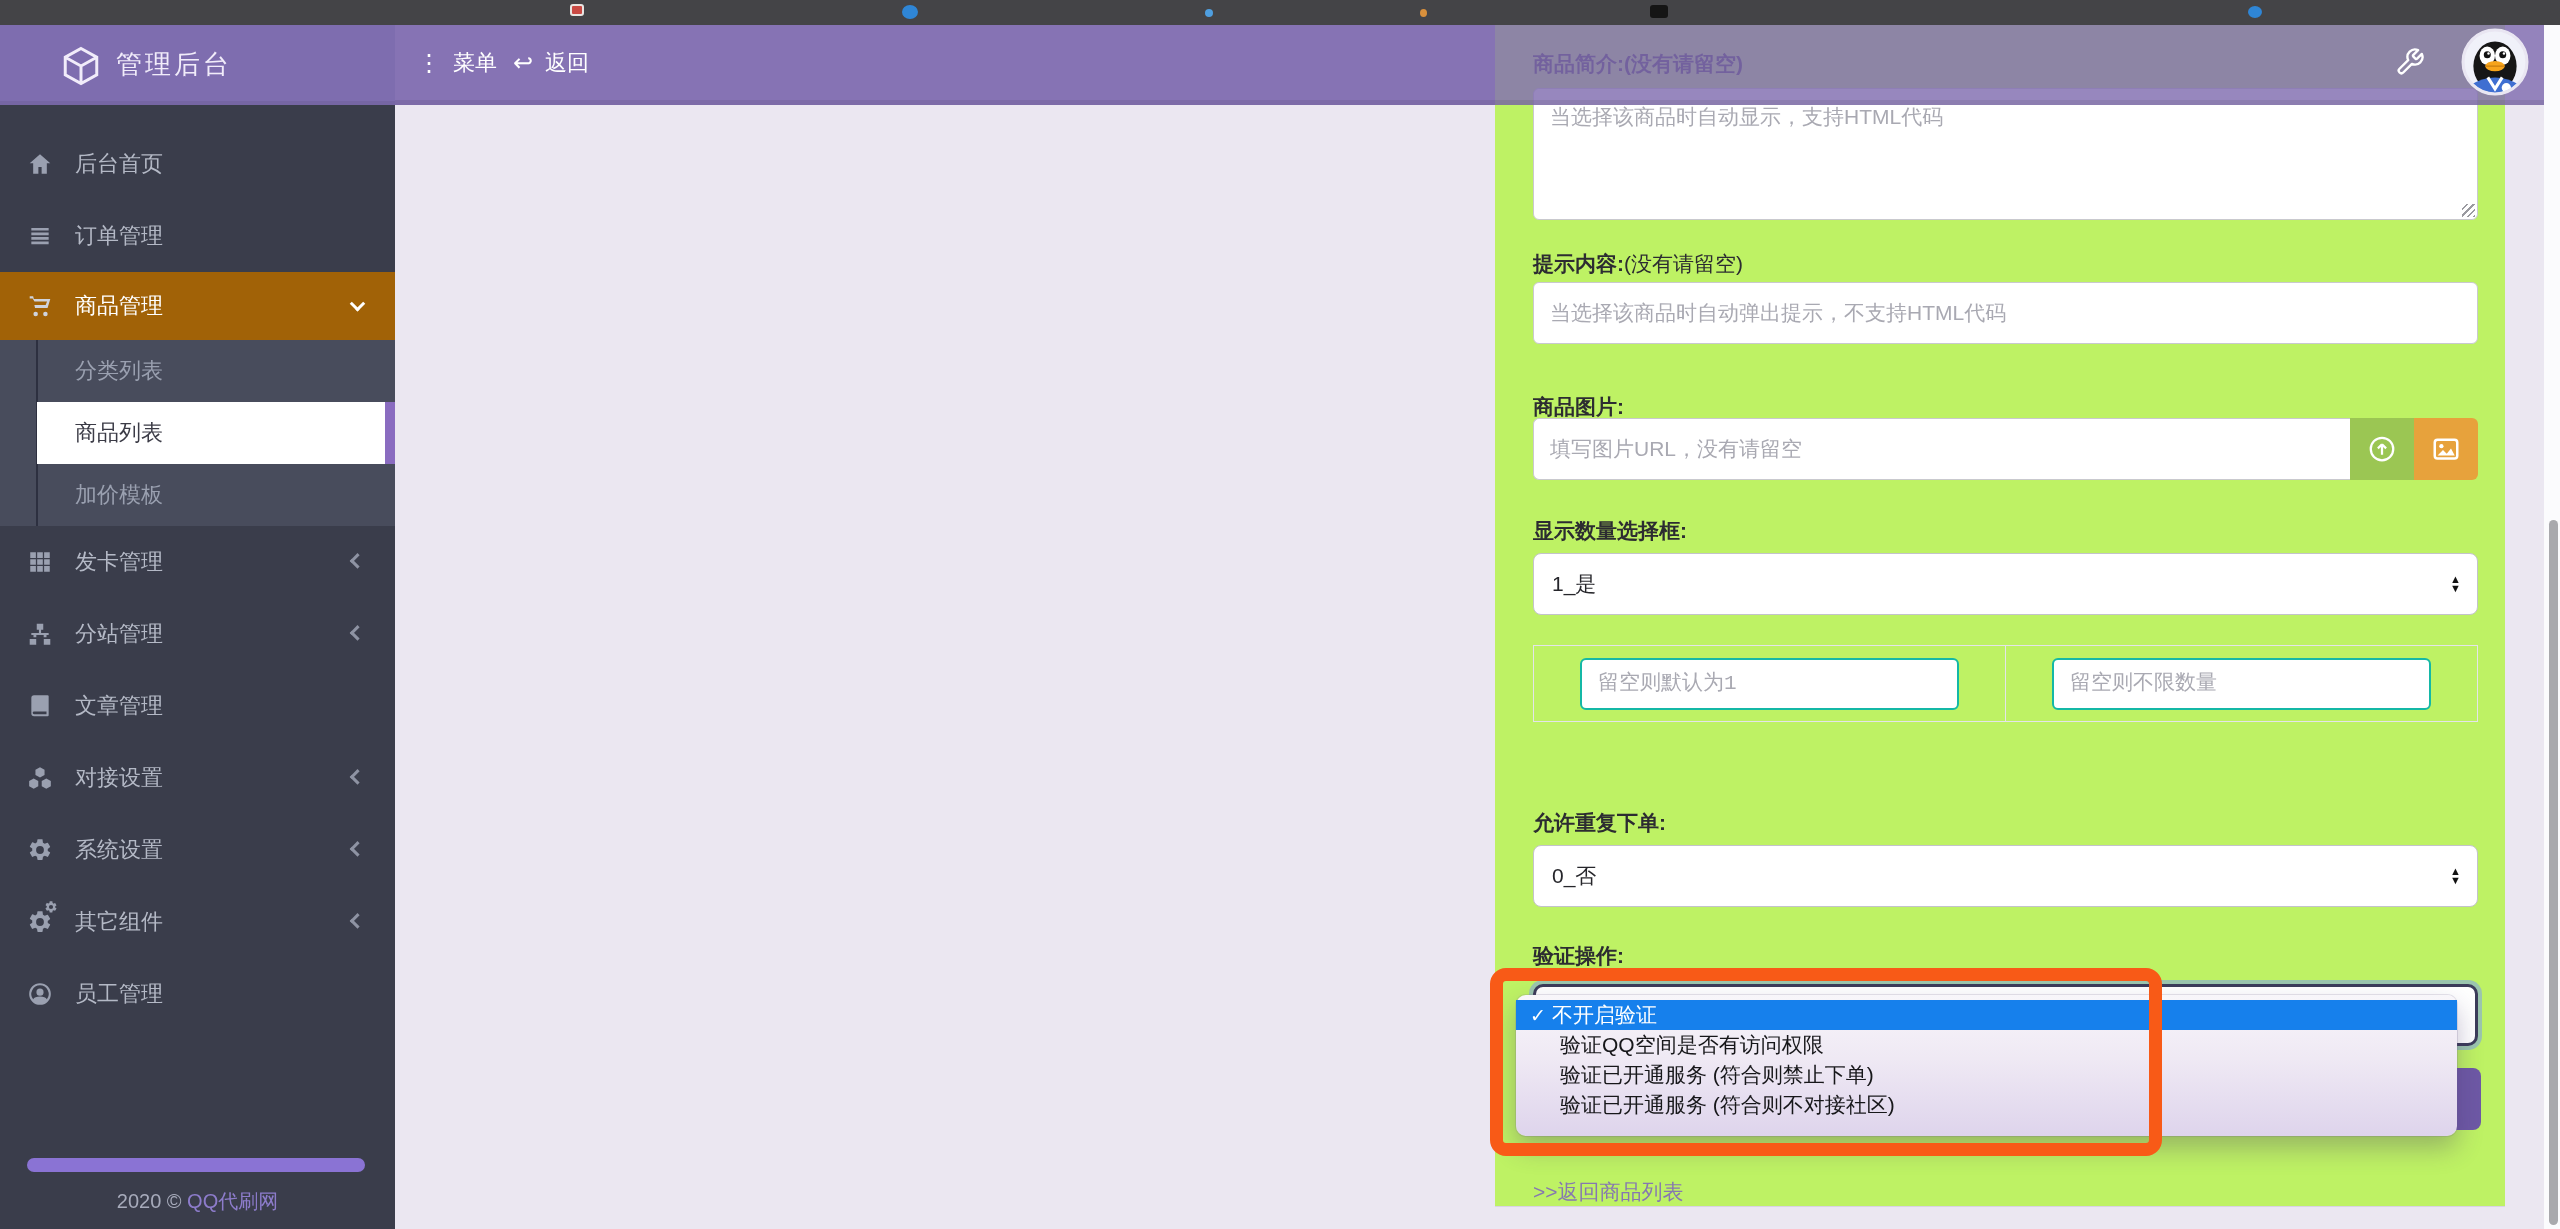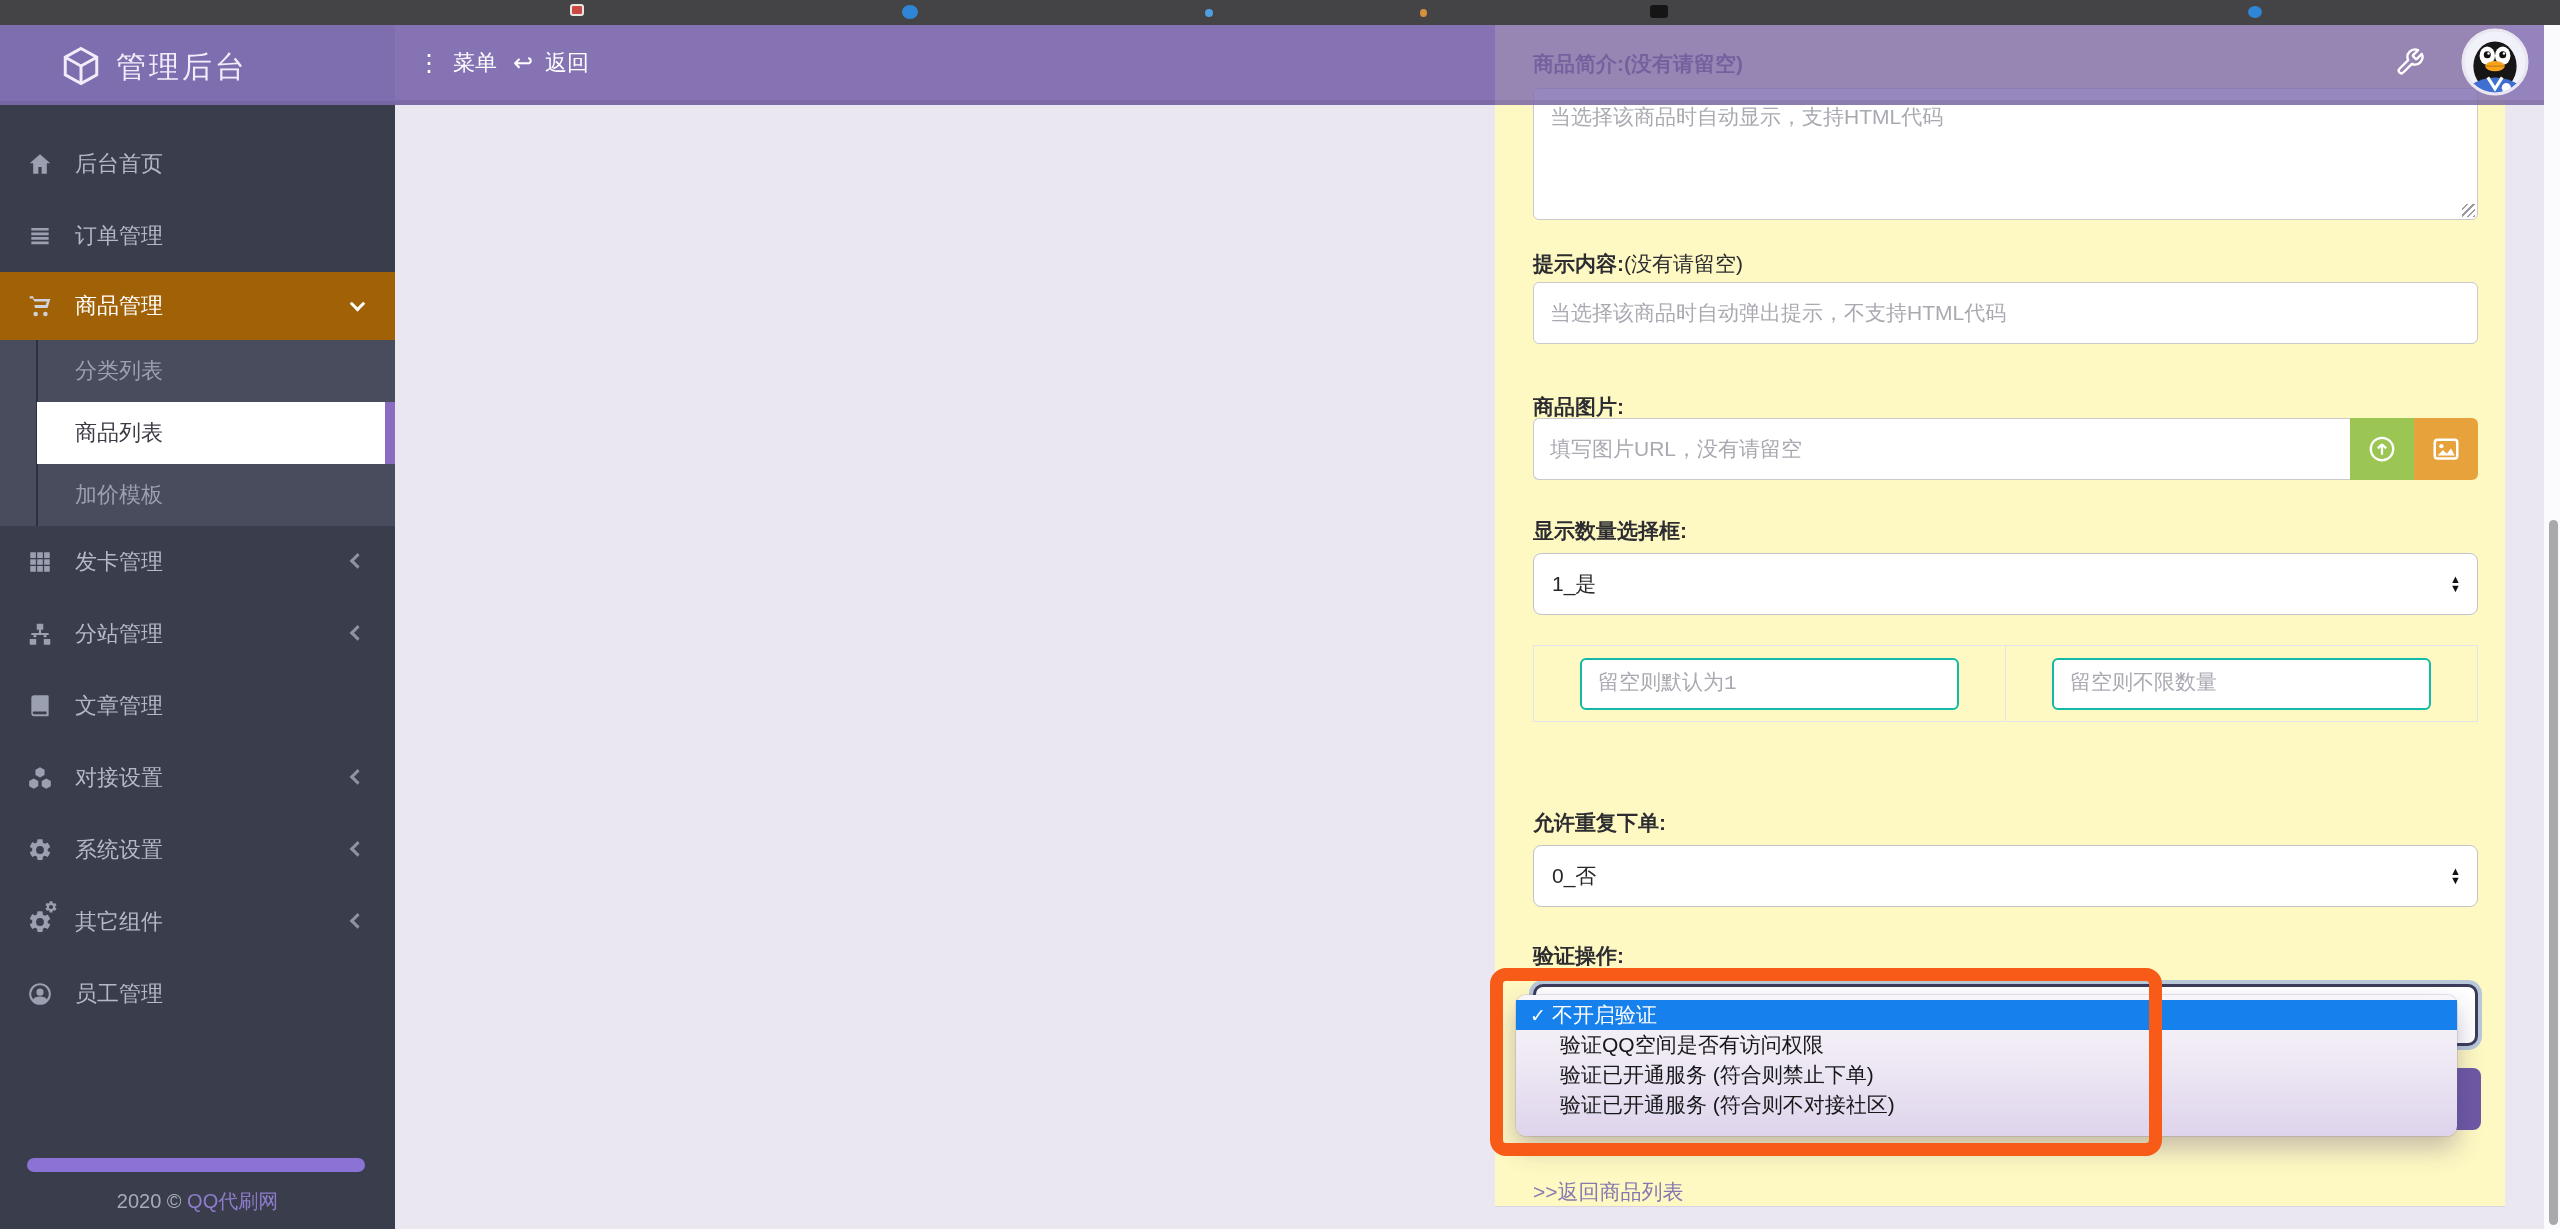--- a/index.html
+++ b/index.html
@@ -7,21 +7,21 @@
   *{box-sizing:border-box;}
 
   
   .menubar{position:absolute;left:0;top:0;width:2560px;height:25px;background:#444447;z-index:30;}
   .mb-ic{position:absolute;border-radius:3px;}
 
   
   .sidebar{position:absolute;left:0;top:25px;width:395px;height:1204px;background:#3a3d4b;z-index:12;}
   .brand{position:absolute;left:0;top:0;width:395px;height:80px;background:#7e6daf;border-bottom:4px solid rgba(0,0,0,.06);}
   .brand .blogo{position:absolute;left:60px;top:20px;width:42px;height:42px;color:#f1ecfa;}
-  .brand .btxt{position:absolute;left:116px;top:22px;font-size:30px;letter-spacing:3px;color:#f1ecfa;}
+  .brand .btxt{position:absolute;left:116px;top:22px;font-size:26px;letter-spacing:3px;color:#f1ecfa;}
   .srow{position:absolute;left:0;width:395px;height:72px;}
   .srow .sic{position:absolute;left:27px;top:50%;transform:translateY(-50%);width:26px;height:26px;color:#9aa0b0;}
   .srow .lab{position:absolute;left:75px;top:50%;transform:translateY(-50%);font-size:22px;color:#b4b9c6;white-space:nowrap;}
   .chev{position:absolute;right:32px;top:50%;width:11px;height:11px;border-left:3px solid #8e93a3;border-bottom:3px solid #8e93a3;}
   .chev.left{transform:translateY(-60%) rotate(45deg);}
   .chev.down{transform:translateY(-70%) rotate(-45deg);border-color:#fff;}
   .group-head{background:#a16207;height:68px;}
   .group-head .lab{color:#fff;}
   .group-head .sic{color:#cfd3dd;}
   .submenu{position:absolute;left:0;top:235px;width:395px;height:186px;background:#484c5c;}
@@ -37,21 +37,21 @@
 
   
   .hdr-left{position:absolute;left:395px;top:25px;width:1100px;height:80px;background:#8673b4;border-bottom:5px solid rgba(0,0,0,.07);z-index:10;}
   .hdr-ghost{position:absolute;left:1495px;top:25px;width:1049px;height:80px;background:rgba(131,112,178,0.84);border-bottom:5px solid rgba(0,0,0,.07);z-index:10;}
   .hbtn{position:absolute;top:0;height:75px;display:flex;align-items:center;gap:12px;color:#fff;font-size:22px;cursor:pointer;}
   .hbtn .hic{font-size:24px;line-height:1;}
   .wrench{position:absolute;left:900px;top:22px;width:30px;height:30px;color:#fff;}
   .avatar{position:absolute;left:2461px;top:28px;width:68px;height:68px;z-index:15;border-radius:50%;}
 
   
-  .card{position:absolute;left:1495px;top:25px;width:1010px;height:1182px;background:#fef9c3;border-bottom:1px solid #d8d3e3;z-index:1;}
+  .card{position:absolute;left:1495px;top:25px;width:1010px;height:1182px;background:#bef264;border-bottom:1px solid #d8d3e3;z-index:1;}
   .flabel{position:absolute;left:38px;font-size:21px;color:#2c2c31;white-space:nowrap;}
   .flabel b{font-weight:bold;}
   .ghost-label{color:#1f1538;font-weight:bold;}
   .tx-wrap{position:absolute;left:38px;top:63px;width:945px;height:132px;}
   textarea.fld{width:945px;height:132px;resize:none;border:1px solid #c9c9ce;border-radius:6px;padding:14px 16px;font-size:21px;font-family:inherit;color:#333;background:#fff;}
   .rz{position:absolute;right:3px;bottom:3px;width:13px;height:13px;background:repeating-linear-gradient(135deg,transparent 0 3px,#9a9aa0 3px 4.6px);}
   input.fld{border:1px solid #c9c9ce;border-radius:6px;padding:0 16px;font-size:21px;font-family:inherit;color:#333;background:#fff;}
   ::placeholder{color:#a9a9b2;opacity:1;}
   .in-tip{position:absolute;left:38px;top:257px;width:945px;height:62px;}
   .imggroup{position:absolute;left:38px;top:393px;width:945px;height:62px;display:flex;}

